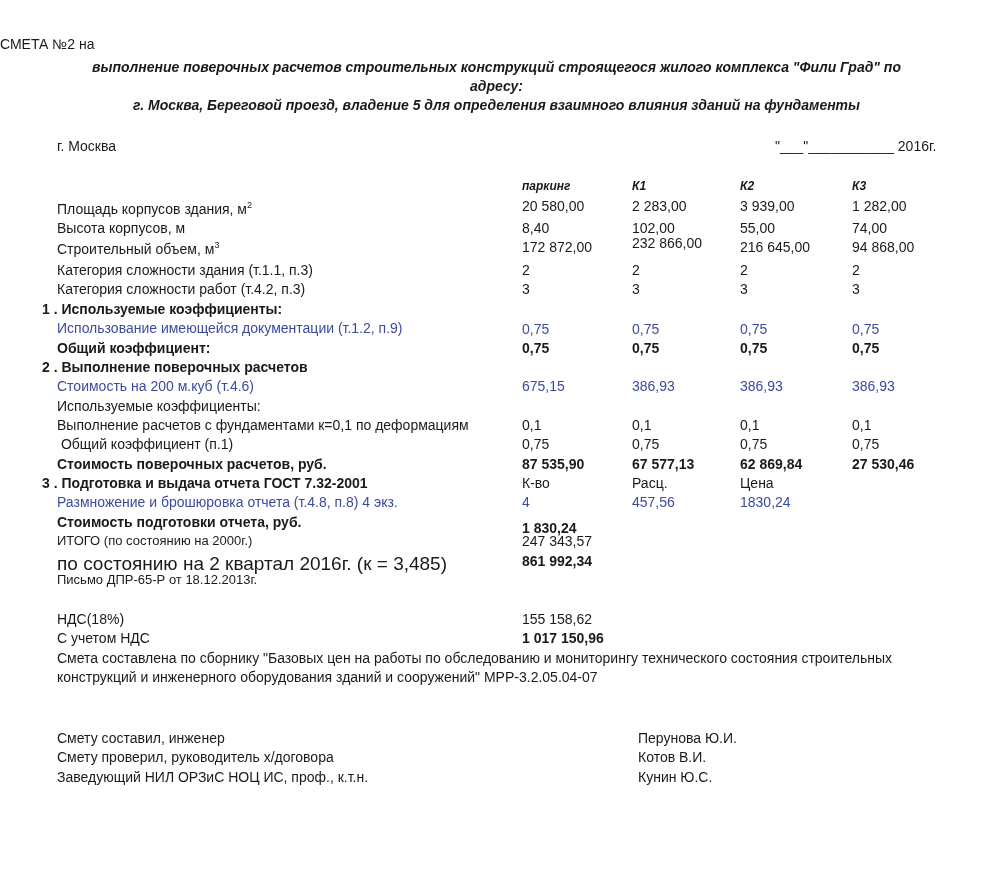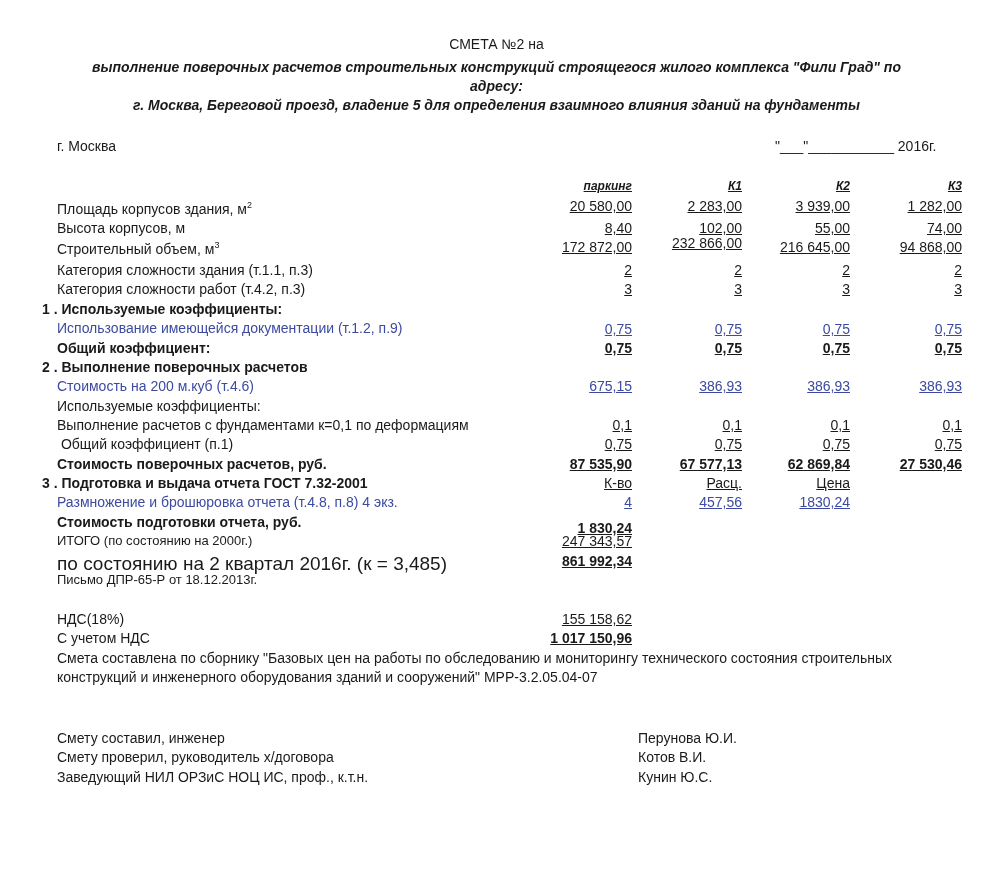--- a/index.html
+++ b/index.html
@@ -1,24 +1,24 @@
 <!DOCTYPE html>
 <html><head>
 <meta charset="utf-8">
 <style>
   html, body { margin: 0; padding: 0; background: #ffffff; }
   body { width: 993px; height: 887px; position: relative; overflow: hidden;
          font-family: "Liberation Sans", sans-serif; color: #1a1a1a; font-size: 14px; }
   .abs { position: absolute; white-space: nowrap; }
-  .title { top: 36px; left: 0; width: 993px; text-align: center; font-size: 14px; }
+  .title { top: 36px; left: 0; width: 993px; text-align: left; font-size: 14px; }
   .subtitle { left: 0; width: 993px; text-align: center; font-weight: bold; font-style: italic; font-size: 14px; }
   .italic { }
   .bold { font-weight: bold; }
   .blue { color: #3c4aa0; }
-  .col { position: absolute; text-align: right; width: 110px; text-decoration: underline; }
+  .col { position: absolute; text-align: left; width: 110px; }
   .c0 { left: 522px; } .c1 { left: 632px; } .c2 { left: 740px; } .c3 { left: 852px; }
   .label { left: 57px; }
   .num { left: 42px; }
   .hdr { font-size: 12px; font-weight: bold; font-style: italic; }
 </style>
 </head>
 <body>
 
 <div class="abs title">СМЕТА №2 на</div>
 <div class="abs subtitle" style="top:59px">выполнение поверочных расчетов строительных конструкций строящегося жилого комплекса "Фили Град" по</div>

